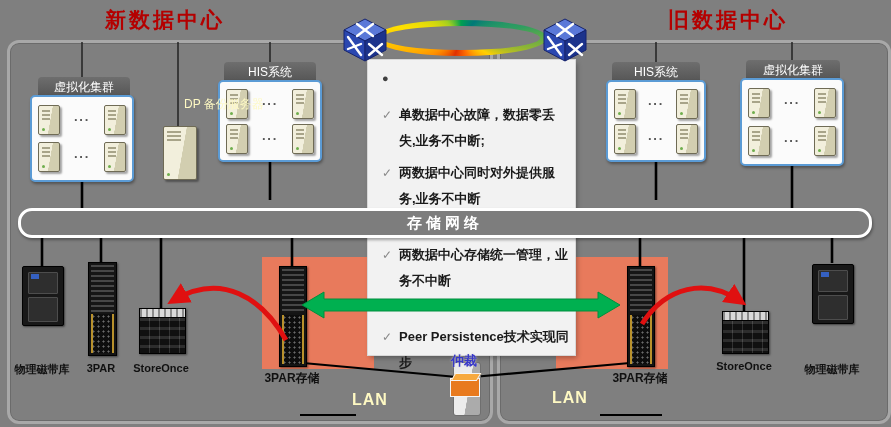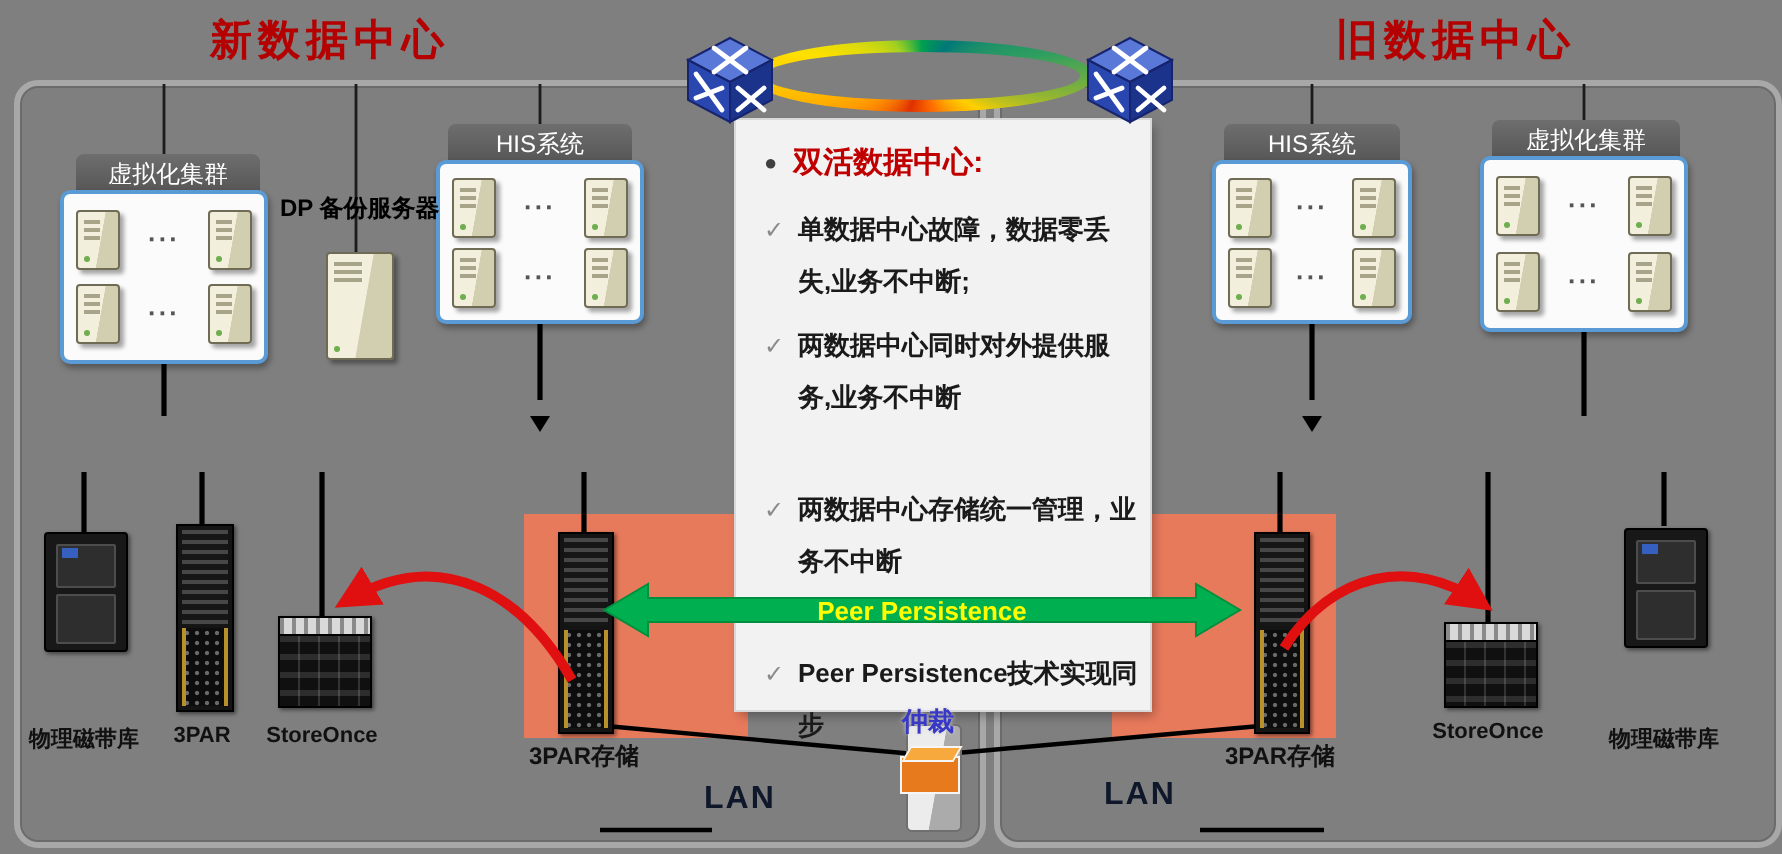--- a/index.html
+++ b/index.html
@@ -58,30 +58,30 @@
   .tape-p{position:absolute;left:5px;right:5px;background:#2e2e2e;border:1px solid #4d4d4d;border-radius:1px;}
   .tape-screen{position:absolute;left:8px;top:7px;width:8px;height:5px;background:#3560c0;}
   
   .storeonce{border:1px solid #000;box-shadow:1px 1px 2px rgba(0,0,0,.5);
      background:repeating-linear-gradient(90deg,transparent 0 9px,rgba(255,255,255,.14) 9px 10px),
                 repeating-linear-gradient(180deg,#2d2d2d 0 3px,#101010 3px 9px);}
   .storeonce::before{content:"";position:absolute;left:0;right:0;top:0;height:8px;
      background:repeating-linear-gradient(90deg,#8a8a8a 0 2px,#d9d9d9 2px 6px);border-bottom:1px solid #000;}
   
   .devlabel{font-size:11px;font-weight:bold;color:#111;text-align:center;white-space:nowrap;}
-  .lan{font-size:16px;font-weight:bold;color:#0f172a;letter-spacing:1px;}
+  .lan{font-size:16px;font-weight:bold;color:#fef9c3;letter-spacing:1px;}
   
   .arb-tower{position:absolute;width:26px;height:52px;border:1px solid #6f6f6f;border-radius:3px;
      background:linear-gradient(100deg,#ececec 55%,#ababab 56%);}
   .arb-box{position:absolute;width:28px;height:17px;background:#e87a1e;border:1px solid #f5f5f5;}
   .arb-box::before{content:"";position:absolute;left:2px;top:-6px;width:24px;height:6px;background:#f7a93e;
      border:1px solid #f5f5f5;transform:skewX(-30deg);}
   .arb-label{color:#3838c8;font-weight:bold;font-size:13px;text-shadow:0 0 2px #cfcfcf;}
   
-  .dp-label{font-size:12px;font-weight:bold;color:#000000;white-space:nowrap;}
+  .dp-label{font-size:12px;font-weight:normal;color:#fef9c3;white-space:nowrap;margin-left:44px;}
   .pp-label{color:#ffff00;font-weight:bold;font-size:13px;text-align:center;white-space:nowrap;}
   svg{display:block;}
 </style>
 </head>
 <body>
 
 <div class="stage">
 
   <div class="abs dc-box" style="left:7px;top:40px;width:480px;height:378px;z-index:1;"></div>
   <div class="abs dc-box" style="left:497px;top:40px;width:388px;height:378px;z-index:1;"></div>
@@ -119,21 +119,20 @@
       <line x1="300" y1="415" x2="356" y2="415"></line>
       <line x1="600" y1="415" x2="662" y2="415"></line>
     </g>
     <polygon points="265,208 275,208 270,216" fill="#000"></polygon>
     <polygon points="651,208 661,208 656,216" fill="#000"></polygon>
   </svg>
 
   <div class="abs panel" style="left:368px;top:60px;width:207px;height:295px;z-index:4;">
     <div class="abs panel-header" style="left:14px;top:12px;">
       <span class="bullet">●</span>
-      <span>双活数据中心:</span>
     </div>
     <div class="abs pitem" style="left:14px;top:42px;">
       <span class="check">✓</span>
       <span class="ptext">单数据中心故障，数据零丢失,业务不中断;</span>
     </div>
     <div class="abs pitem" style="left:14px;top:100px;">
       <span class="check">✓</span>
       <span class="ptext">两数据中心同时对外提供服务,业务不中断</span>
     </div>
     <div class="abs pitem" style="left:14px;top:182px;">
@@ -273,26 +272,26 @@
 
   <div class="abs" style="left:448px;top:360px;width:36px;height:56px;z-index:5;">
     <div class="arb-tower" style="left:5px;top:2px;"></div>
     <div class="arb-box" style="left:2px;top:18px;"></div>
   </div>
   <div class="abs arb-label" style="left:451px;top:352px;z-index:6;">仲裁</div>
 
   <div class="abs lan" style="left:352px;top:391px;z-index:5;">LAN</div>
   <div class="abs lan" style="left:552px;top:389px;z-index:5;">LAN</div>
 
+  <div class="abs snbar" style="left:18px;top:208px;width:848px;height:24px;z-index:6;">存储网络</div>
 
   <svg class="abs" width="891" height="427" style="left:0;top:0;z-index:7;" viewBox="0 0 891 427">
     <defs>
       <marker id="redhead" viewBox="0 0 10 10" refX="6.5" refY="5" markerWidth="4.4" markerHeight="4.4" orient="auto">
         <path d="M0,0 L10,5 L0,10 z" fill="#e01010"></path>
       </marker>
     </defs>
     <polygon points="302,305 324,292 324,299 598,299 598,292 620,305 598,318 598,311 324,311 324,318" fill="#00b050" stroke="#008f3e" stroke-width="1"></polygon>
     <path d="M 286 340 C 262 298 222 272 174 300" fill="none" stroke="#e01010" stroke-width="5" marker-end="url(#redhead)"></path>
     <path d="M 642 324 C 666 286 706 278 740 301" fill="none" stroke="#e01010" stroke-width="5" marker-end="url(#redhead)"></path>
   </svg>
-  <div class="abs pp-label" style="left:381px;top:298px;width:160px;z-index:8;">Peer Persistence</div>
 
 </div>
 
 </body></html>

